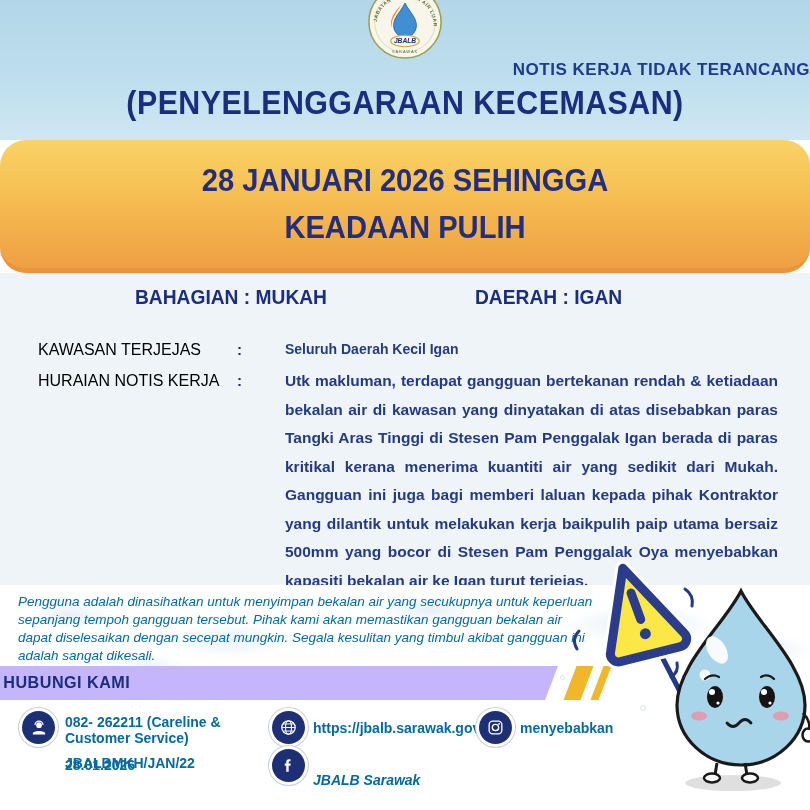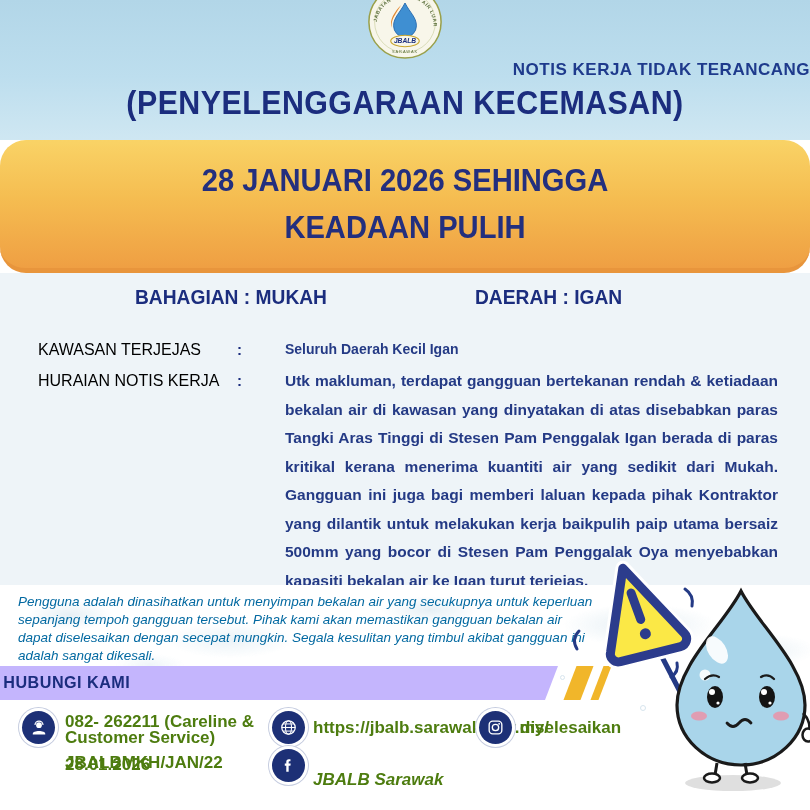--- a/index.html
+++ b/index.html
@@ -60,21 +60,21 @@
   .contact-bar-label { font-size:17px; font-weight:bold; color:#1b2d7e; letter-spacing:.5px; transform:scaleX(.95); }
   .slash { position:absolute; top:81px; height:34px; background:#f1b62a; transform:skewX(-21deg); }
   .slash1 { left:570px; width:17px; }
   .slash2 { left:597px; width:8px; }
 
   
   .footer { position:absolute; left:0; top:120px; width:810px; height:105px; }
   .contact-icon { position:absolute; width:33px; height:33px; border-radius:50%; background:#1d3076;
     display:flex; align-items:center; justify-content:center;
     box-shadow:0 0 0 3px #ffffff, 0 0 0 4px #c6cde0; }
-  .c-text { position:absolute; font-size:17px; font-weight:bold; color:#4d7c0f; line-height:16px; }
+  .c-text { position:absolute; font-size:14px; font-weight:bold; color:#0369a1; line-height:16px; }
   .icon-phone { left:22px; top:6px; }
   .txt-phone  { left:65px; top:9px; width:195px; }
   .txt-ref    { left:65px; top:50px; width:200px; }
   .txt-date   { left:65px; top:52px; width:200px; }
   .icon-web   { left:272px; top:6px; }
   .txt-web    { left:313px; top:15px; width:210px; }
   .icon-fb    { left:272px; top:44px; }
   .txt-fb     { left:313px; top:67px; width:210px;font-style:italic; }
   .icon-ig    { left:479px; top:6px; }
   .txt-ig     { left:520px; top:15px; width:160px; }
@@ -177,21 +177,21 @@
       </div>
       <div class="c-text txt-fb">JBALB Sarawak</div>
 
       <div class="contact-icon icon-ig">
         <svg viewBox="0 0 24 24" width="19" height="19">
           <rect x="4" y="4" width="16" height="16" rx="4.5" fill="none" stroke="#fff" stroke-width="1.7"></rect>
           <circle cx="12" cy="12" r="4" fill="none" stroke="#fff" stroke-width="1.7"></circle>
           <circle cx="16.6" cy="7.4" r="1.2" fill="#fff"></circle>
         </svg>
       </div>
-      <div class="c-text txt-ig">diselesaikan</div>
+      <div class="c-text txt-ig">menyebabkan</div>
     </div>
 
     <div class="mascot">
       <svg viewBox="0 0 248 248" width="248" height="248">
 
         <ellipse cx="168" cy="230" rx="48" ry="8" fill="#d9d9d9" opacity=".85"></ellipse>
 
         <line x1="95" y1="100" x2="124" y2="156" stroke="#243a85" stroke-width="5" stroke-linecap="round"></line>
 
         <g transform="rotate(-14 68 56)">

